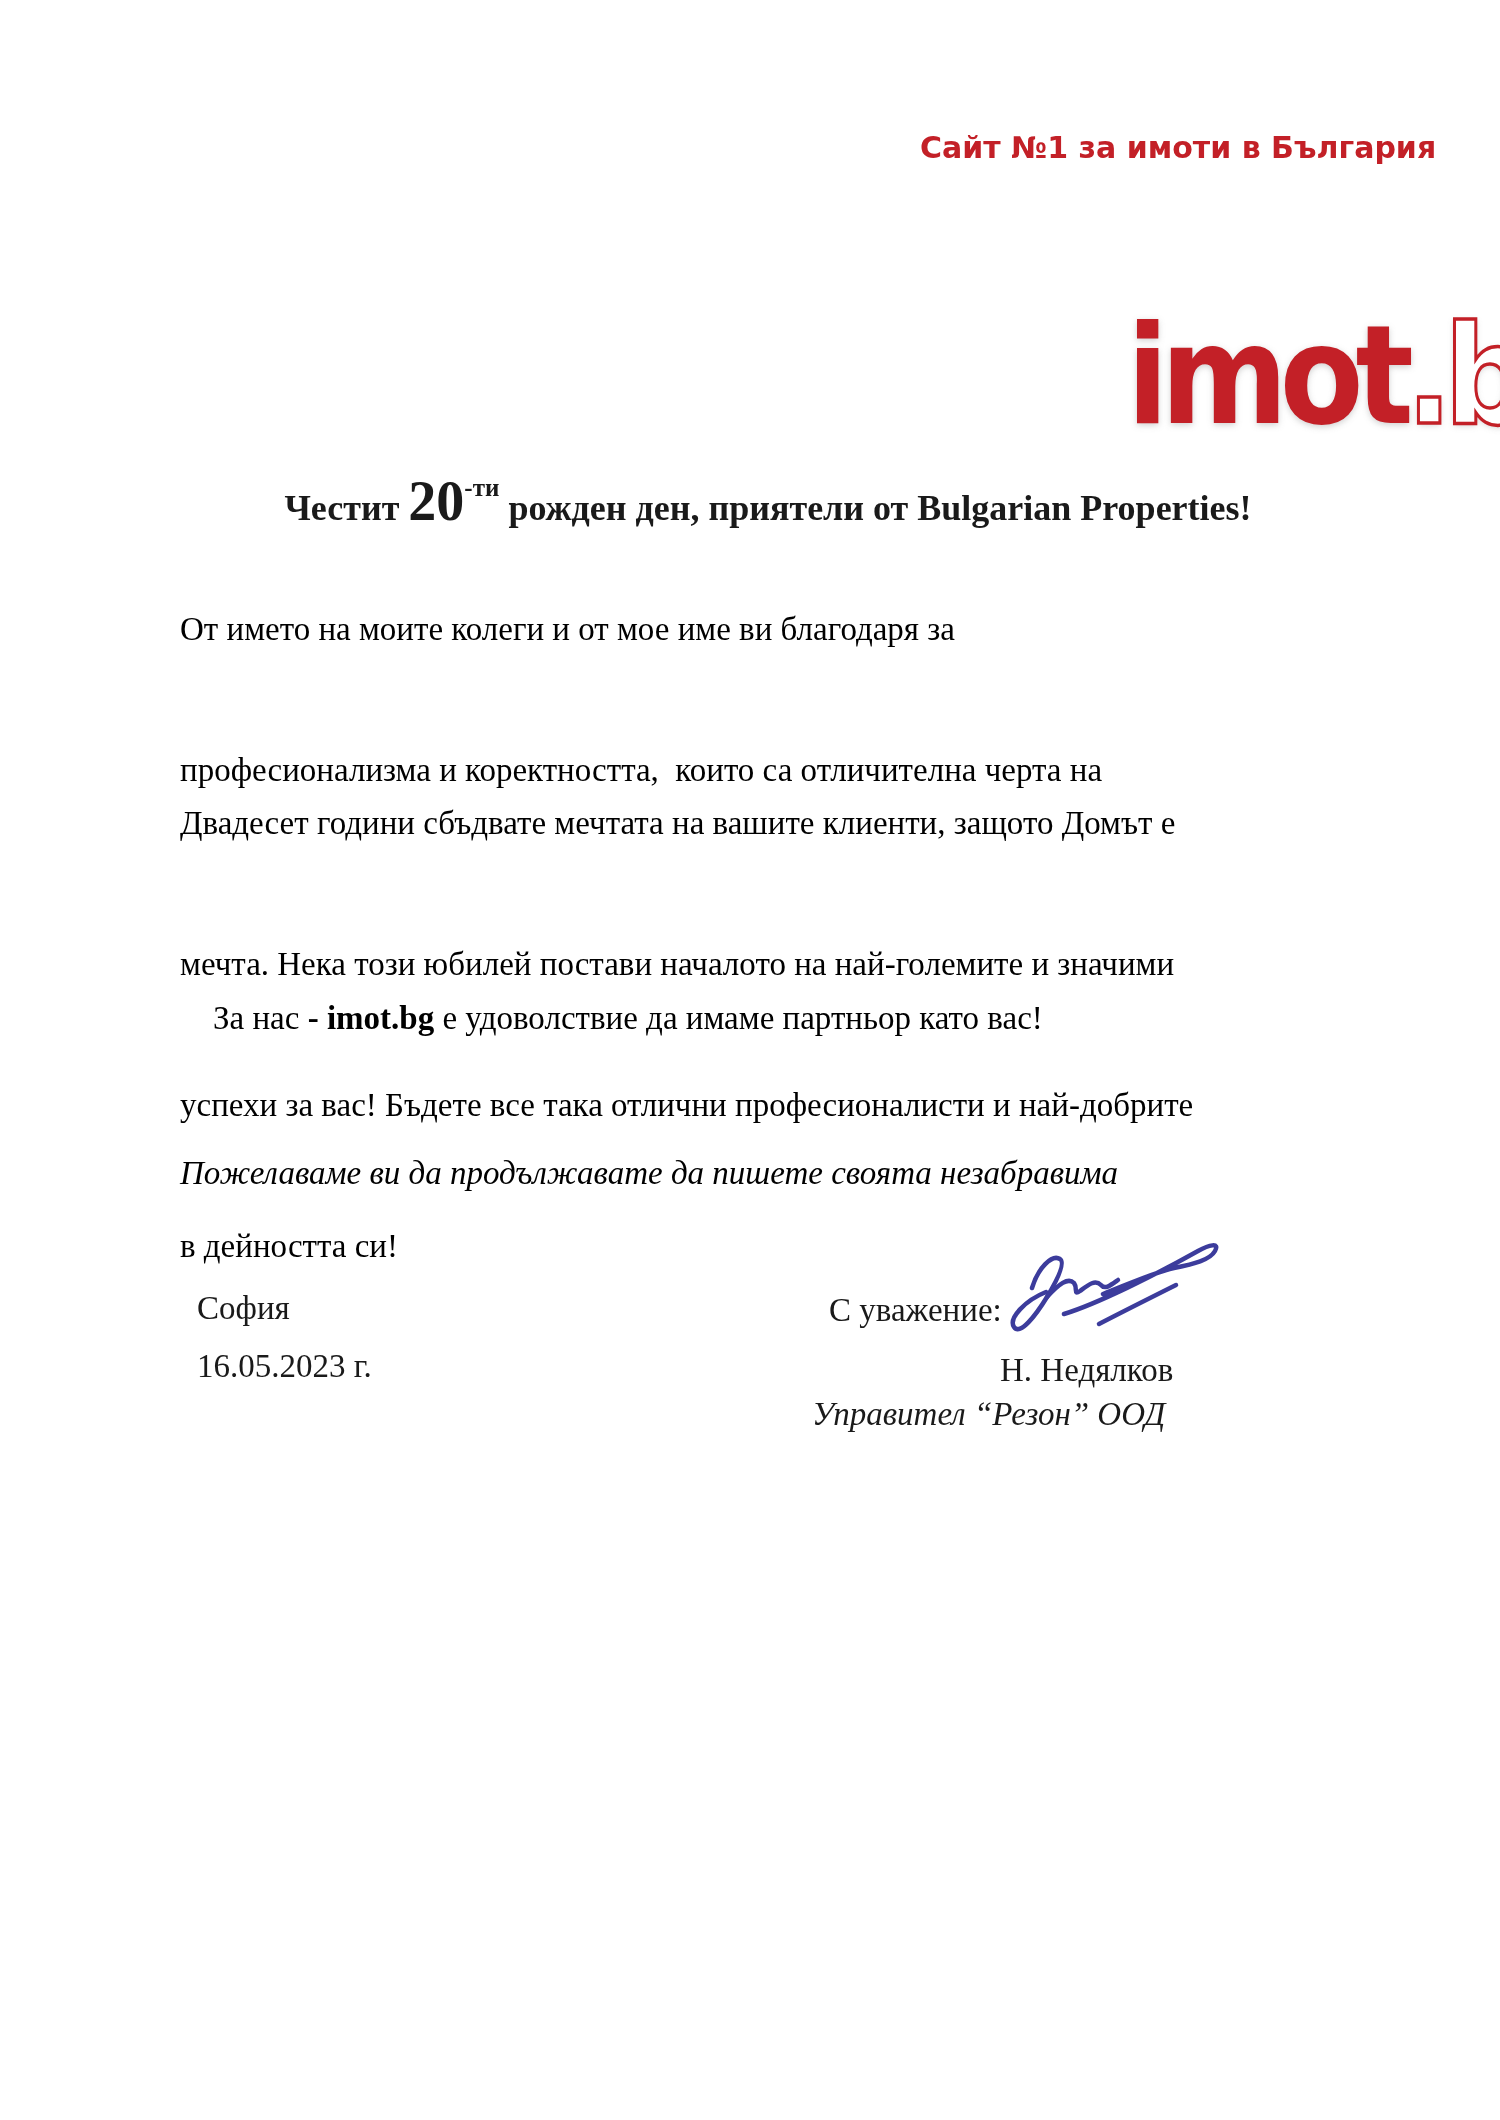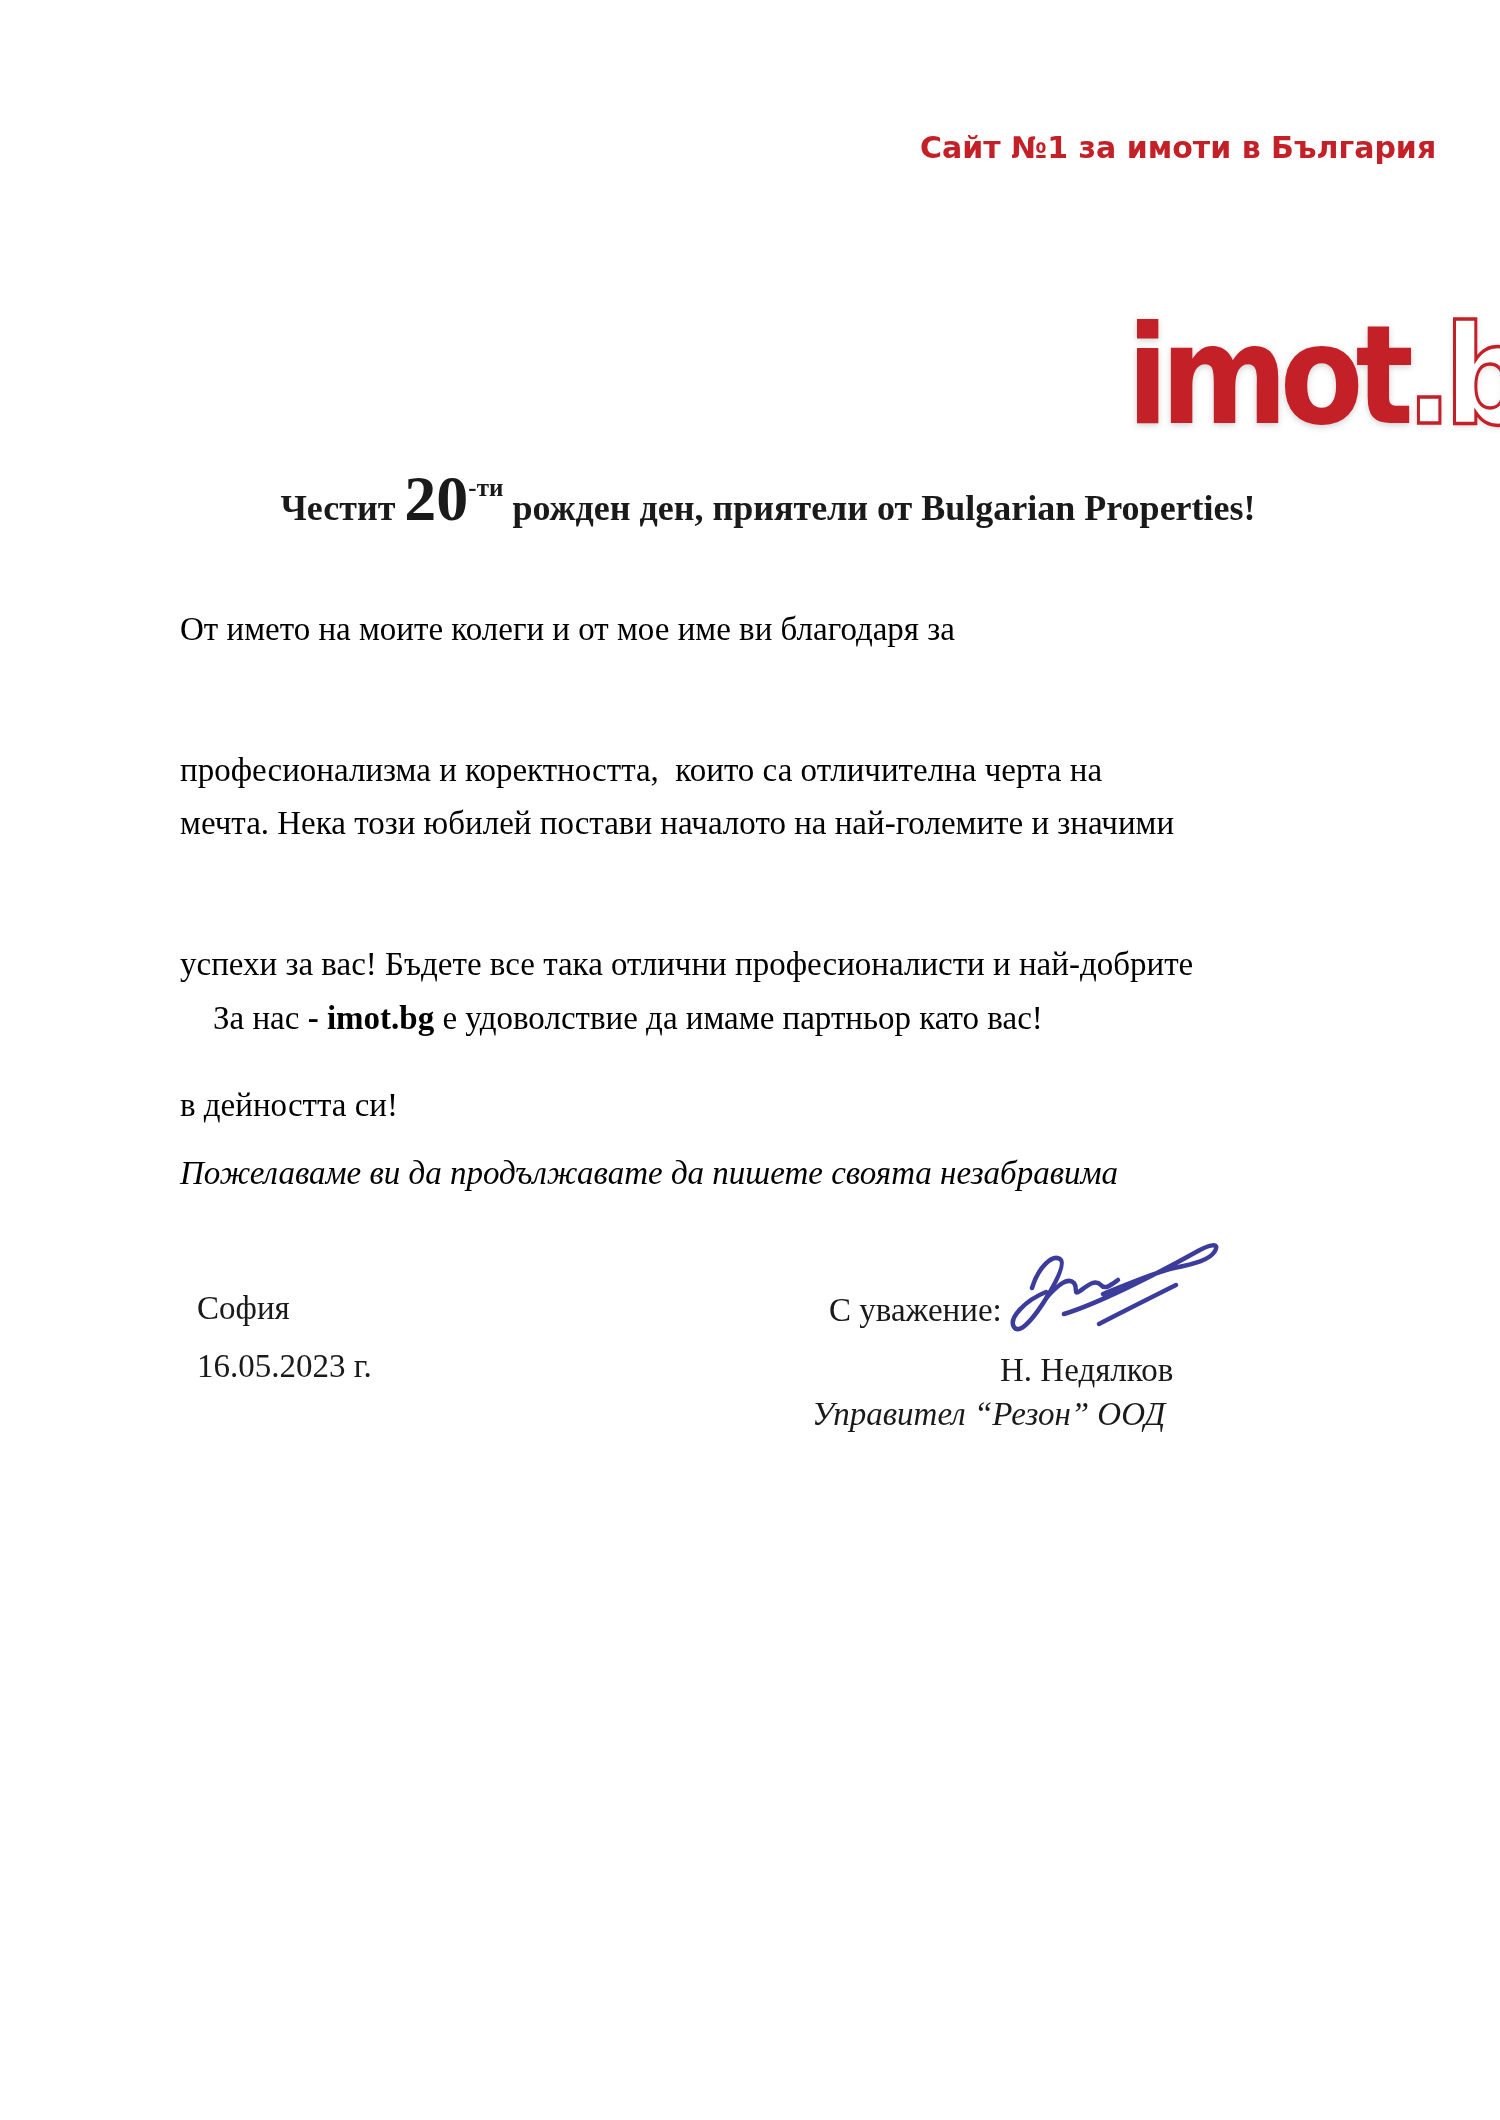--- a/index.html
+++ b/index.html
@@ -55,21 +55,21 @@
     left: 0;
     top: 380px;
     width: 1500px;
     text-align: center;
     font-weight: bold;
     font-size: 36px;
     line-height: 72px;
     white-space: pre;
     color: #1a1a1a;
   }
-  .heading .big-number { font-size: 64px; }
+  .heading .big-number { font-size: 56px; }
   .heading .sup { font-size: 25px; vertical-align: 24px; }
 
   
   .para {
     position: absolute;
     left: 180px;
     font-size: 33px;
     line-height: 47px;
     white-space: pre;
     color: #000000;
@@ -116,20 +116,21 @@
   <div class="heading">
     <span>Честит </span><span class="big-number">20</span><span class="sup">-ти</span><span> рожден ден, приятели от Bulgarian Properties!</span>
   </div>
 
   <div class="para para-1">
     <div>От името на моите колеги и от мое име ви благодаря за</div>
     <div>професионализма и коректността,  които са отличителна черта на</div>
   </div>
 
   <div class="para para-2">
+    <div>Двадесет години сбъдвате мечтата на вашите клиенти, защото Домът е</div>
     <div>мечта. Нека този юбилей постави началото на най-големите и значими</div>
     <div>успехи за вас! Бъдете все така отлични професионалисти и най-добрите</div>
     <div>в дейността си!</div>
   </div>
 
   <div class="para para-3">
     <span>За нас </span><span class="bold-inline">- imot.bg</span><span> е удоволствие да имаме партньор като вас!</span>
   </div>
 
   <div class="para para-4">

